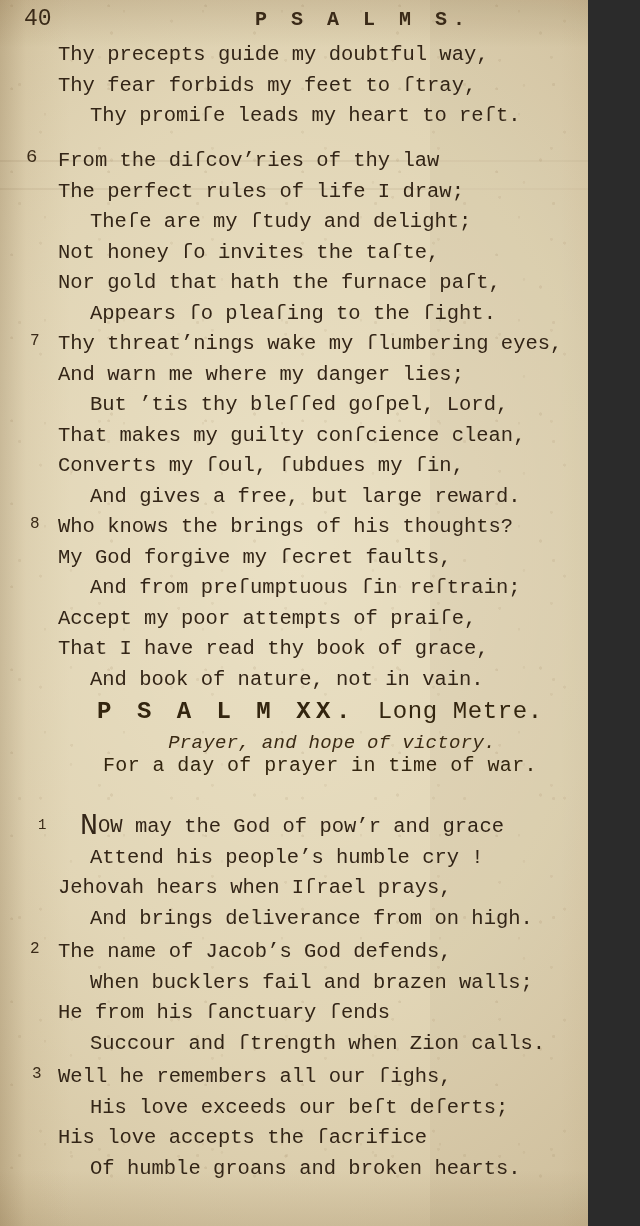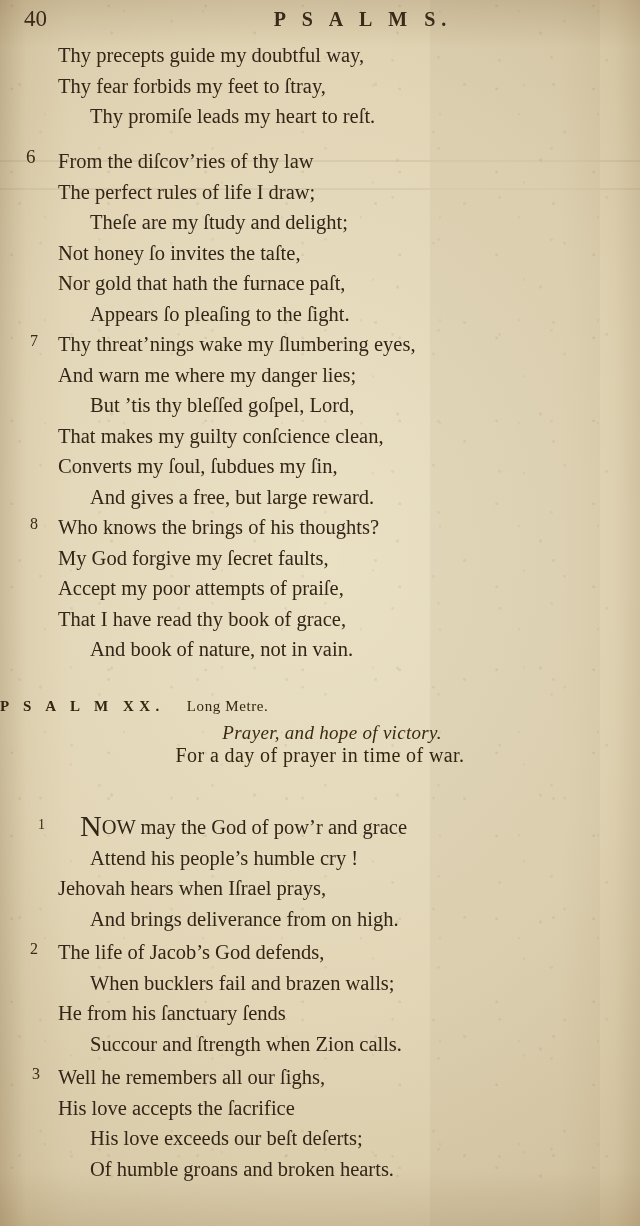--- a/index.html
+++ b/index.html
@@ -2,29 +2,29 @@
 <html><head>
 <meta charset="utf-8">
 <style>
   html, body {
     margin: 0;
     padding: 0;
     background: #2b2b2b;
   }
   #page {
     position: relative;
-    width: 640px;
+    width: 588px;
     height: 1226px;
     overflow: hidden;
     background-color: #dccfae;
     background-image:
       radial-gradient(ellipse 130% 90% at 50% 45%, rgba(255,250,230,0.40) 0%, rgba(255,248,225,0.16) 42%, rgba(150,118,70,0.10) 72%, rgba(112,85,48,0.28) 100%),
       linear-gradient(90deg, rgba(120,92,52,0.30) 0px, rgba(150,118,70,0.10) 26px, rgba(255,255,255,0.0) 70px, rgba(255,255,255,0.0) 560px, rgba(150,118,70,0.10) 615px, rgba(125,96,55,0.22) 640px),
       linear-gradient(180deg, rgba(125,96,55,0.22) 0px, rgba(255,255,255,0.0) 48px, rgba(255,255,255,0.0) 1170px, rgba(128,99,58,0.18) 1226px);
-    font-family: Liberation Serif, serif;
+    font-family: Liberation Mono, monospace;
     color: #2e2215;
   }
   
   #grain {
     position: absolute;
     inset: 0;
     pointer-events: none;
     opacity: 0.5;
     background-image:
       radial-gradient(circle at 12% 7%, rgba(120,88,48,0.22) 0 1.1px, transparent 1.6px),
@@ -86,21 +86,22 @@
   .vnum {
     position: absolute;
     left: 26px;
     top: 0;
     font-size: 19px;
     color: #3a2a18;
   }
   .vnum.small { font-size: 16px; left: 30px; top: 3px; }
 
   .psalm-head {
-    font-size: 15px;
+    text-align: center;
+    font-size: 24px;
     letter-spacing: 0.5px;
     color: #33250f;
     font-weight: 600;
   }
   .psalm-head .ttl { letter-spacing: 5.5px; }
   .psalm-head .metre { letter-spacing: 0.6px; font-weight: 500; }
   .psalm-sub {
     text-align: center;
     font-style: italic;
     font-size: 19px;
@@ -157,20 +158,21 @@
       <div class="line i2">But ’tis thy bleſſed goſpel, Lord,</div>
       <div class="line i1">That makes my guilty conſcience clean,</div>
       <div class="line i1">Converts my ſoul, ſubdues my ſin,</div>
       <div class="line i2">And gives a free, but large reward.</div>
     </div>
 
     <div class="blk stanza" style="top:512px;">
       <div class="vnum small">8</div>
       <div class="line i1">Who knows the brings of his thoughts?</div>
       <div class="line i1">My God forgive my ſecret faults,</div>
+      <div class="line i2">And from preſumptuous ſin reſtrain;</div>
       <div class="line i1">Accept my poor attempts of praiſe,</div>
       <div class="line i1">That I have read thy book of grace,</div>
       <div class="line i2">And book of nature,  not in vain.</div>
     </div>
 
     <div class="blk" style="top:698px;">
       <div class="psalm-head">
         <span class="ttl">P S A L M  XX.</span><span style="display:inline-block;width:22px;"></span><span class="metre">Long Metre.</span>
       </div>
       <div class="psalm-sub" style="margin-top:7px;margin-left:24px;">Prayer, and hope of victory.</div>
@@ -180,28 +182,28 @@
     <div class="blk stanza" style="top:812px;">
       <div class="vnum small" style="left:38px;top:5px;font-size:14px;">1</div>
       <div class="line" style="padding-left:80px;"><span class="initial">N</span><span>OW may the God of pow’r and grace</span></div>
       <div class="line i2">Attend his people’s humble cry !</div>
       <div class="line i1">Jehovah hears when Iſrael prays,</div>
       <div class="line i2">And brings deliverance from on high.</div>
     </div>
 
     <div class="blk stanza" style="top:937px;">
       <div class="vnum small">2</div>
-      <div class="line i1">The life of Jacob’s God defends,</div>
+      <div class="line i1">The name of Jacob’s God defends,</div>
       <div class="line i2">When bucklers fail and brazen walls;</div>
       <div class="line i1">He from his ſanctuary ſends</div>
       <div class="line i2">Succour and ſtrength when Zion calls.</div>
     </div>
 
     <div class="blk stanza" style="top:1062px;">
       <div class="vnum small" style="left:32px;">3</div>
       <div class="line i1">Well he remembers all our ſighs,</div>
+      <div class="line i2">His love exceeds our beſt deſerts;</div>
       <div class="line i1">His love accepts the ſacrifice</div>
-      <div class="line i2">His love exceeds our beſt deſerts;</div>
       <div class="line i2">Of humble groans and broken hearts.</div>
     </div>
 
   </div>
 </div>
 
 </body></html>

